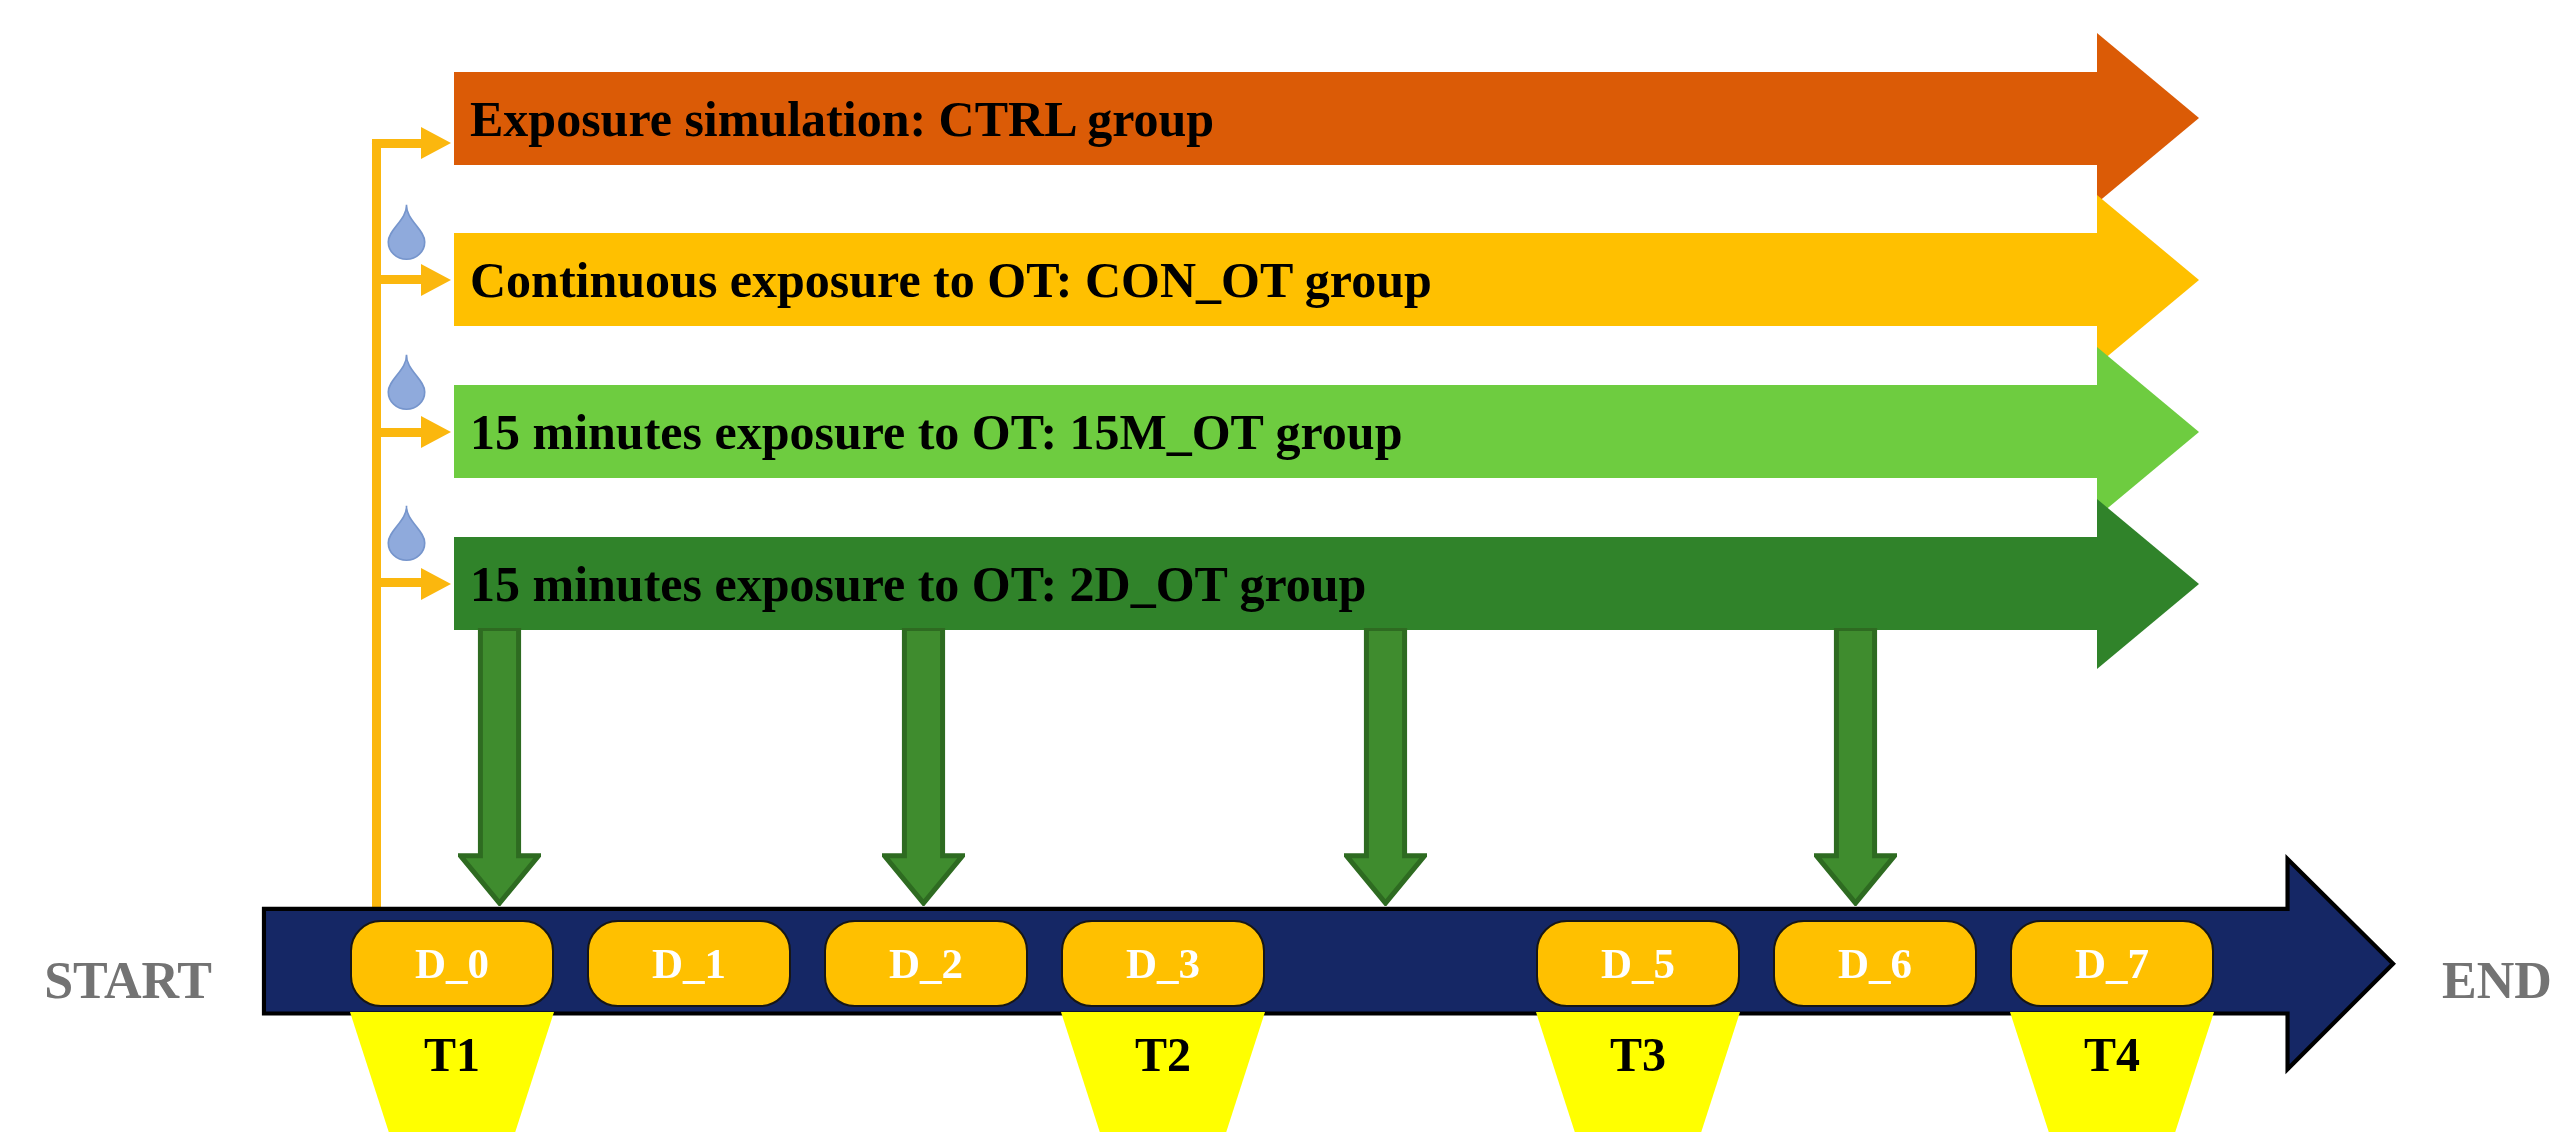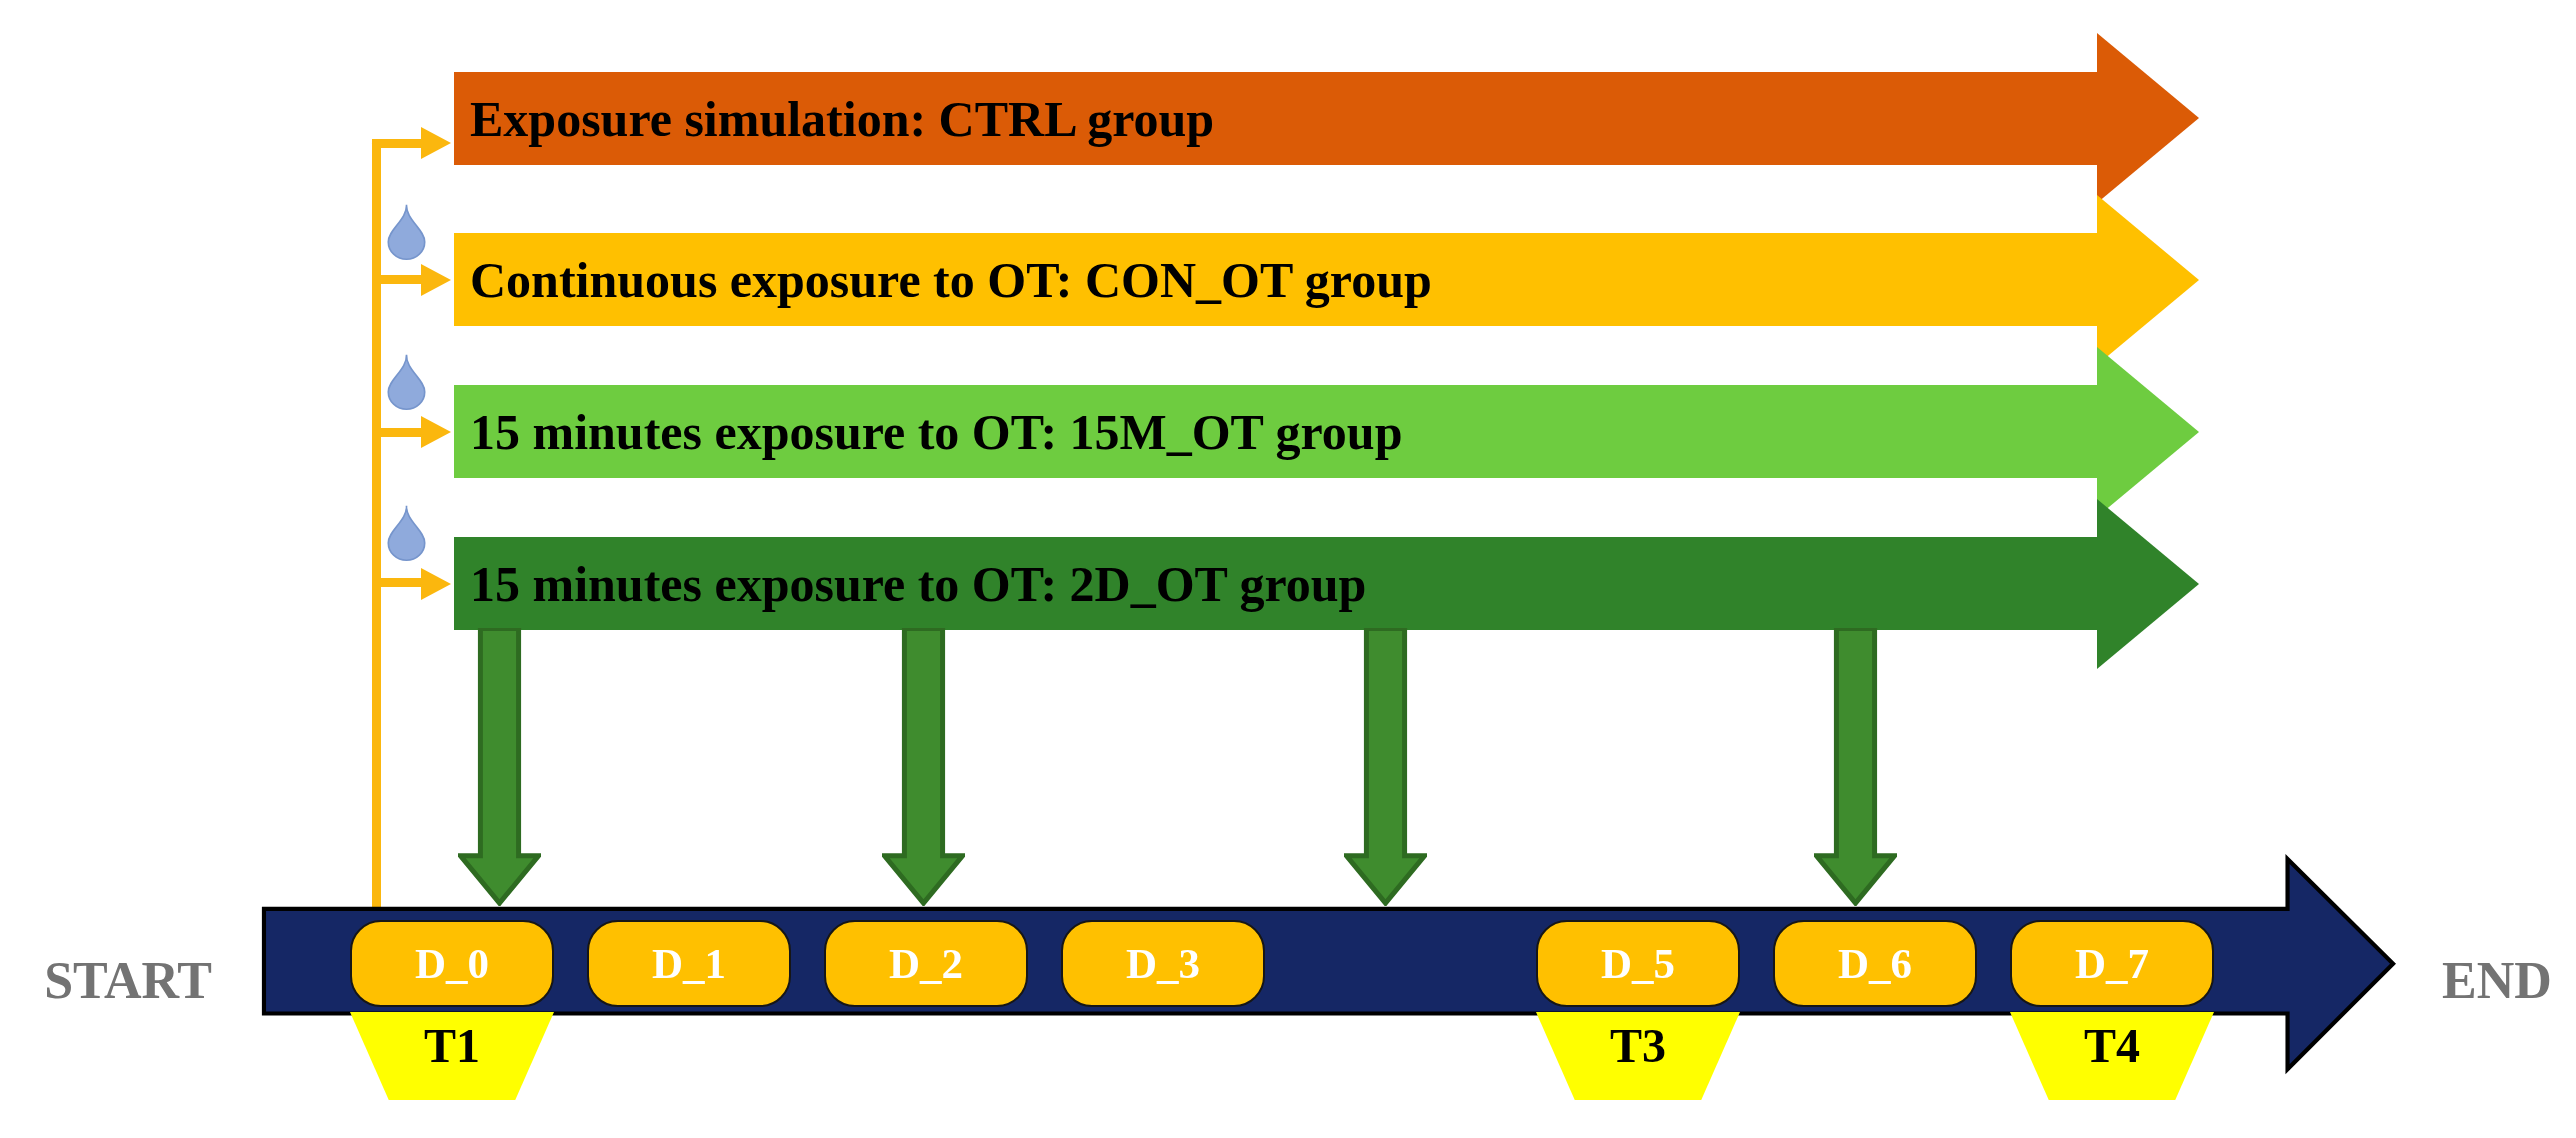--- a/index.html
+++ b/index.html
@@ -23,24 +23,24 @@
     border-top:16px solid transparent;border-bottom:16px solid transparent;border-left:30px solid #FBB70E;}
   
   .droplet{position:absolute;left:385px;width:43px;height:58px;}
   
   .dose{position:absolute;top:628px;width:83px;height:278px;}
   
   .day-box{position:absolute;top:920px;width:204px;height:87px;background:#FFC000;
     border:2.5px solid #161616;border-radius:31px;box-sizing:border-box;
     display:flex;align-items:center;justify-content:center;
     color:#fff;font-weight:bold;font-size:43px;}
-  .trap{position:absolute;top:1012px;width:204px;height:88px;background:#FFFF00;
+  .trap{position:absolute;top:1012px;width:204px;height:120px;background:#FFFF00;
     clip-path:polygon(0 0,100% 0,81% 100%,19% 100%);
     display:flex;justify-content:center;align-items:flex-start;
-    font-weight:bold;font-size:48px;color:#000;padding-top:6px;box-sizing:border-box;}
+    font-weight:bold;font-size:48px;color:#000;padding-top:15px;box-sizing:border-box;}
   .endpoint{position:absolute;top:952px;height:58px;line-height:58px;
     font-weight:bold;font-size:52px;color:#737373;text-align:center;}
   svg{display:block;}
 </style>
 </head>
 <body>
 
 <div id="canvas">
 
   <div class="v-line"></div>
@@ -96,20 +96,23 @@
     <polygon points="27,0 73,0 73,274 97,274 50,331 3,274 27,274" fill="#3F8C2E" stroke="#2E6B21" stroke-width="6"></polygon>
   </svg>
 
   <svg style="position:absolute;left:250px;top:849px" width="2172" height="241" viewBox="0 0 2610 290">
     <polygon points="15,72 2450,72 2450,12 2577,138 2450,265 2450,198 15,198" fill="#152765" stroke="#000000" stroke-width="5"></polygon>
   </svg>
 
   <div class="trap" style="left:350px">
     <span>T1</span>
   </div>
+  <div class="trap" style="left:1061px">
+    <span>T2</span>
+  </div>
   <div class="trap" style="left:1536px">
     <span>T3</span>
   </div>
   <div class="trap" style="left:2010px">
     <span>T4</span>
   </div>
 
   <div class="day-box" style="left:350px">D_0</div>
   <div class="day-box" style="left:587px">D_1</div>
   <div class="day-box" style="left:824px">D_2</div>

